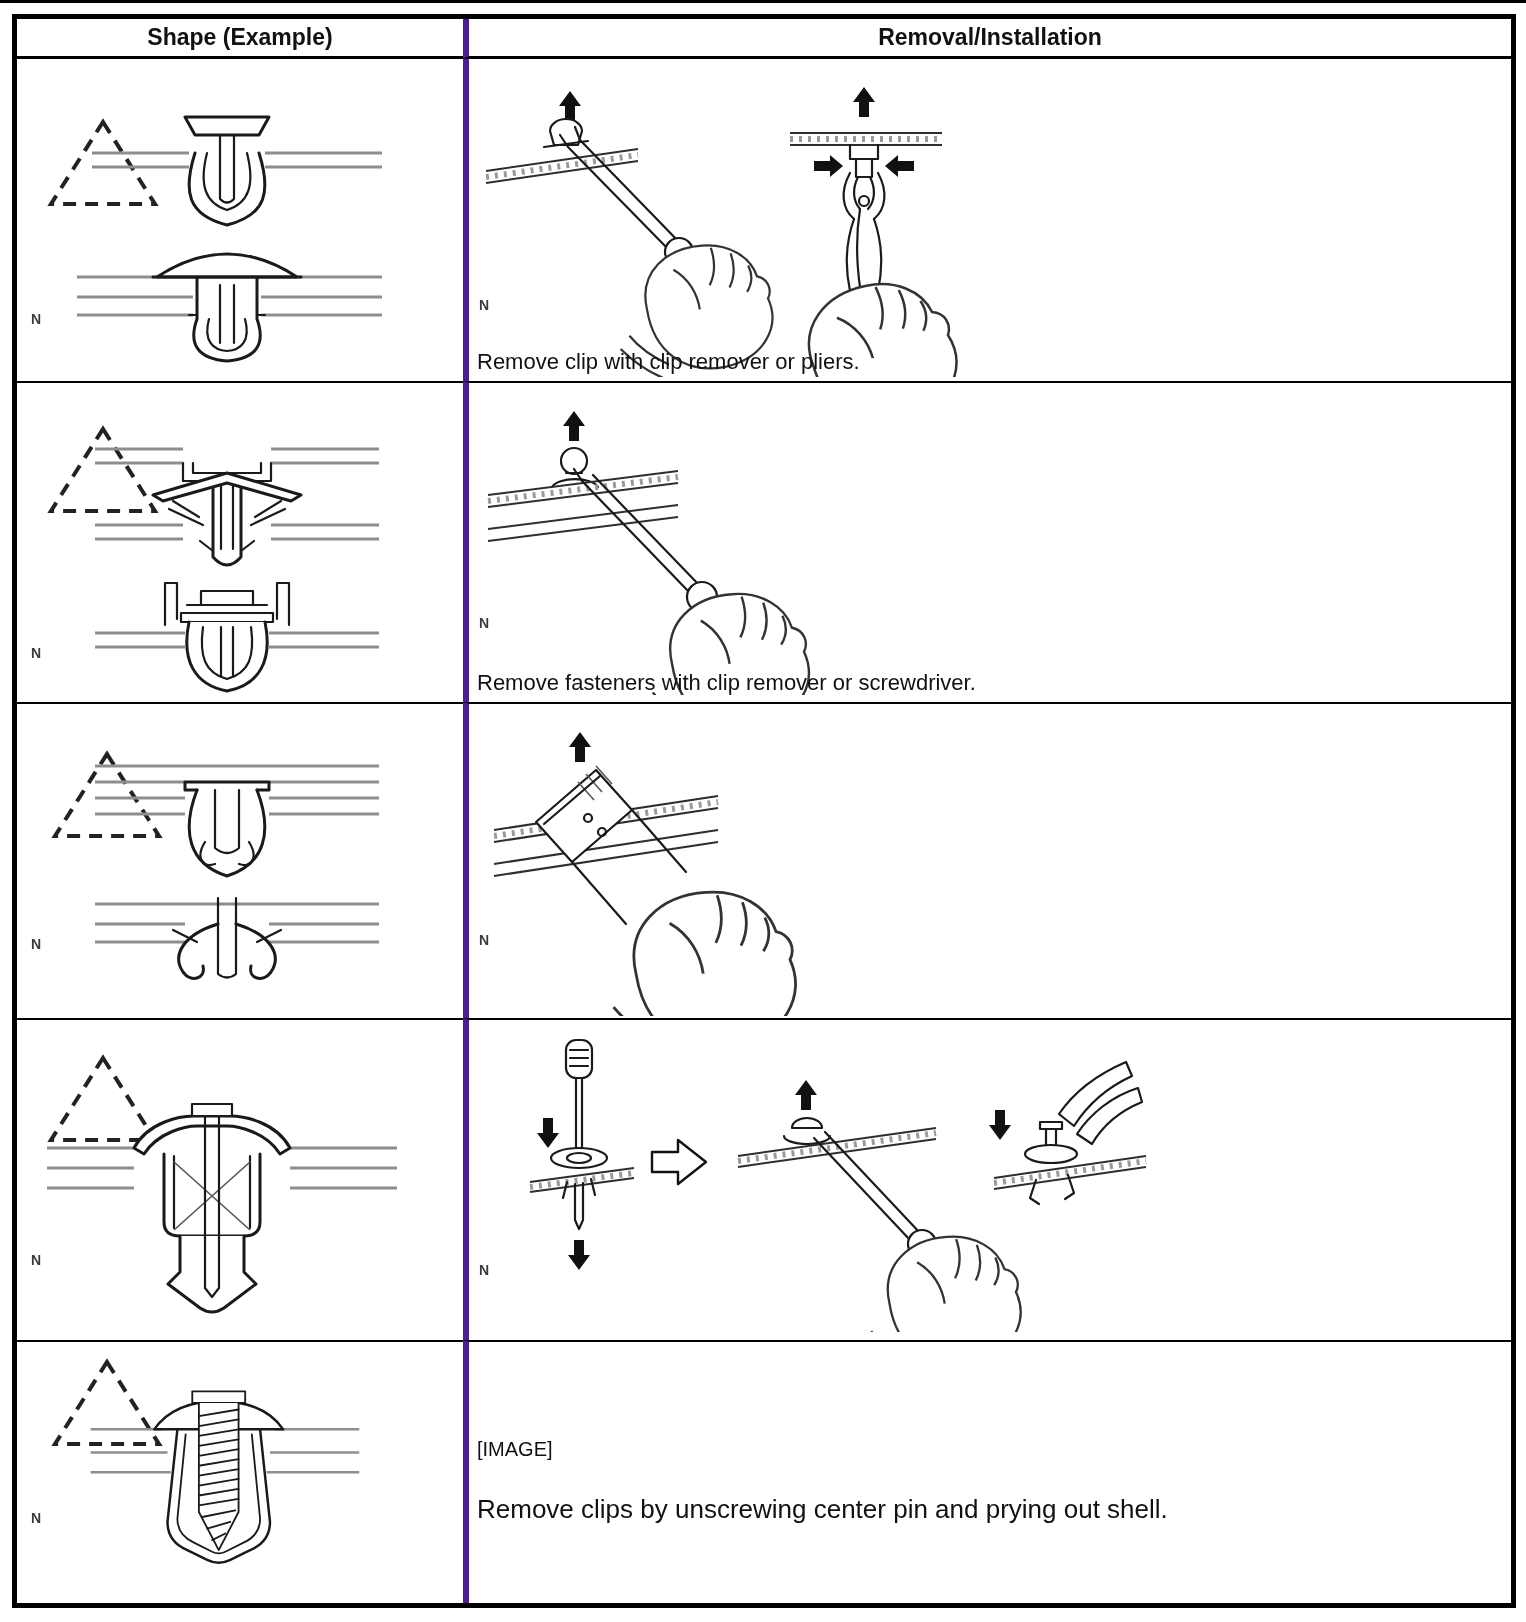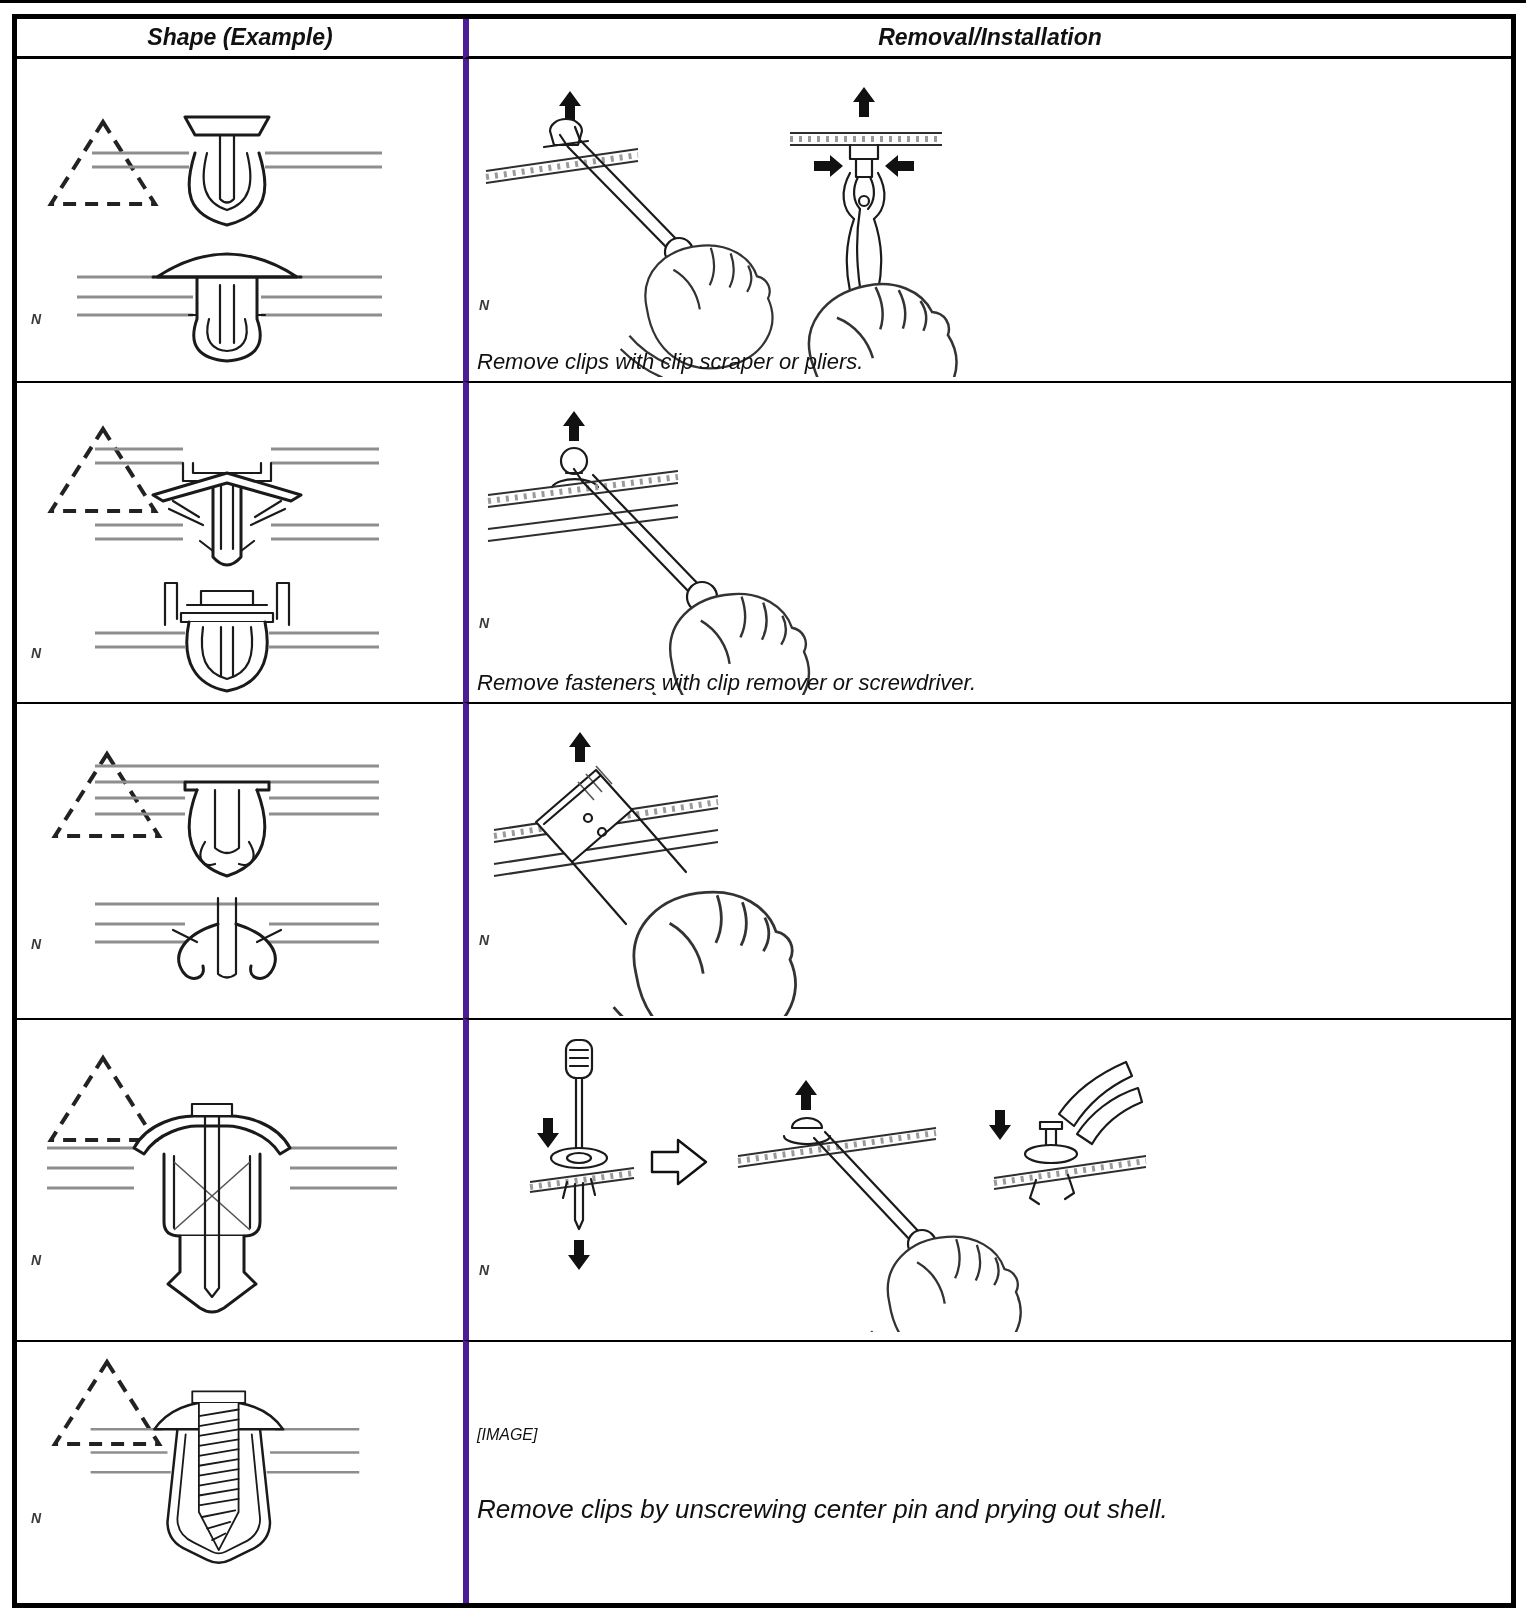--- a/index.html
+++ b/index.html
@@ -1,30 +1,30 @@
 <!DOCTYPE html>
 <html><head>
 <meta charset="utf-8">
 <style>
   html,body{margin:0;padding:0;background:#ffffff;width:1526px;height:1622px;overflow:hidden;
     font-family:"Liberation Sans", sans-serif;color:#111;}
   .top-rule{position:absolute;top:0;left:0;width:1526px;height:3px;background:#000;}
   .doc-table{position:absolute;top:14px;left:12px;width:1504px;height:1594px;border:5px solid #000;
     box-sizing:border-box;background:#fff;display:grid;grid-template-columns:446px 1fr;
-    grid-template-rows:40px 322px 321px 316px 322px 1fr;font-style:italic;}
+    grid-template-rows:40px 322px 321px 316px 322px 1fr;}
   .cell{position:relative;background:#fff;box-sizing:border-box;overflow:hidden;}
   .col2{border-left:6px solid #4c1d95;}
   .hdr{border-bottom:3px solid #000;display:flex;align-items:center;justify-content:center;
     font-weight:bold;font-size:23px;}
   .rline{border-top:2px solid #000;}
   .caption{position:absolute;left:8px;bottom:6px;font-size:22px;white-space:nowrap;}
   .nlab{position:absolute;font-size:14px;font-weight:bold;color:#3a3a3a;}
   .tri{position:absolute;}
   .shape-svg,.ill-svg{position:absolute;}
-  .img-ph{position:absolute;left:8px;top:84px;font-size:16px;}
+  .img-ph{position:absolute;left:8px;top:96px;font-size:20px;}
   .cap5{position:absolute;left:8px;top:152px;font-size:26px;white-space:nowrap;}
   
   .ink{fill:none;stroke:#1a1a1a;stroke-width:3;stroke-linecap:round;stroke-linejoin:round;}
   .ink2{fill:none;stroke:#1a1a1a;stroke-width:2.2;stroke-linecap:round;stroke-linejoin:round;}
   .panel{fill:none;stroke:#8e8e8e;stroke-width:3;stroke-linecap:butt;}
   .pline{fill:none;stroke:#2e2e2e;stroke-width:2;stroke-linecap:butt;}
   .hatch{fill:none;stroke:#9a9a9a;stroke-width:6;stroke-dasharray:3 6;}
   .solid{fill:#111;stroke:none;}
   .wfill{fill:#fff;}
   .thinx{fill:none;stroke:#555;stroke-width:1.6;}
@@ -103,21 +103,21 @@
         <path class="ink2" d="M376,68 V82 H404 V68 M382,82 V100 H398 V82"></path>
         <path class="solid" d="M340,84 h16 v-6 l13,11 -13,11 v-6 h-16 z"></path>
         <path class="solid" d="M440,84 h-16 v-6 l-13,11 13,11 v-6 h16 z"></path>
         <path class="ink2" d="M376,96 C366,114 368,132 380,142 M404,96 C414,114 412,132 400,142 M384,100 C378,112 379,124 386,132 M396,100 C402,112 401,124 394,132"></path>
         <circle class="ink2 wfill" cx="390" cy="124" r="5"></circle>
         <path class="ink2" d="M380,142 C368,176 372,212 386,246 M400,142 C412,176 408,212 394,246 M386,132 C380,170 384,210 392,240"></path>
         <use href="#fist" transform="translate(316,212) scale(1.25) rotate(-8)"></use>
       </g>
     </svg>
     <span class="nlab" style="left:10px;top:238px">N</span>
-    <div class="caption">Remove clips with clip scraper or pliers.</div>
+    <div class="caption">Remove clip with clip remover or pliers.</div>
   </div>
 
   <div class="cell rline">
     <svg class="tri" style="left:26px;top:38px" width="120" height="100" viewBox="0 0 120 100">
       <path class="dash" d="M60,8 L112,90 H8 Z"></path>
     </svg>
     <svg class="shape-svg" style="left:20px;top:26px" width="400" height="292" viewBox="0 0 400 292">
       <g>
         <path class="panel" d="M58,40 H146 M234,40 H342 M58,54 H146 M234,54 H342"></path>
         <path class="ink2" d="M146,54 V72 H234 V54 M156,54 V64 H224 V54"></path>

